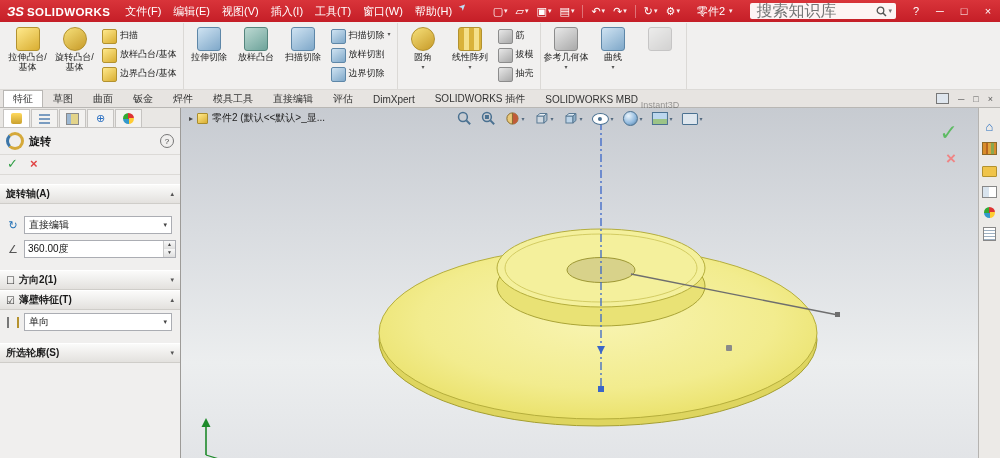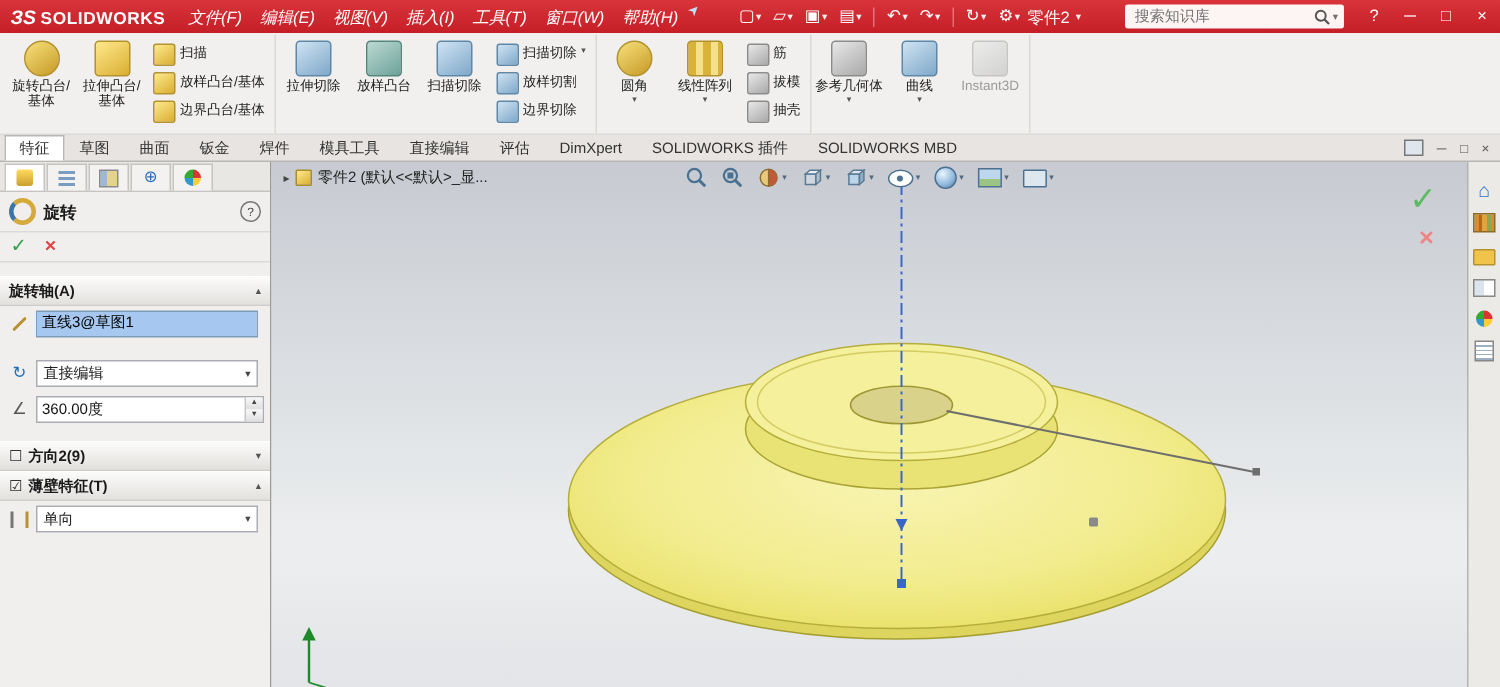--- a/index.html
+++ b/index.html
@@ -10,43 +10,43 @@
   .logo{display:flex;align-items:baseline;gap:3px;padding:0 9px 0 7px;}
   .logo-mark{font-weight:bold;font-style:italic;font-size:13px;}
   .logo-name{font-weight:bold;letter-spacing:.4px;font-size:11.5px;}
   .menu{padding:0 6px;height:100%;display:flex;align-items:center;cursor:default;}
   .pin{font-size:9px;color:#bfe0f7;transform:rotate(-45deg);padding:0 5px;}
   .qat{display:flex;align-items:center;margin-left:14px;gap:2px;}
   .qat-btn{display:flex;align-items:center;padding:0 3px;height:18px;border-radius:2px;}
   .qat-glyph{font-size:11px;line-height:1;}
   .caret{font-size:7px;opacity:.92;margin-left:1px;}
   .qat-sep{width:1px;height:13px;background:rgba(255,255,255,.35);margin:0 3px;}
-  .doctitle{display:flex;align-items:center;gap:3px;margin-left:2px;font-size:11px;}
+  .doctitle{display:flex;align-items:center;gap:3px;margin-left:14px;font-size:11px;}
   .search{margin-left:auto;display:flex;align-items:center;background:rgba(255,255,255,.95);border-radius:2px;height:16px;padding:0 4px;margin-right:8px;}
-  .search input{border:none;outline:none;background:transparent;font-size:10px;width:118px;color:#555;font-family:inherit;}
+  .search input{border:none;outline:none;background:transparent;font-size:16px;width:118px;color:#555;font-family:inherit;}
   .search .caret{color:#666;}
   .winbtns{display:flex;align-items:center;height:100%;}
   .winbtn{width:24px;height:100%;display:flex;align-items:center;justify-content:center;font-size:11px;}
   
   .ribbon{height:66px;background:#f1f0ef;display:flex;align-items:stretch;padding:1px 2px 0 2px;border-bottom:1px solid #dcdad7;}
   .rgroup{display:flex;align-items:flex-start;padding:1px 2px;border-right:1px solid #dbd9d6;}
   .rbig{width:47px;height:62px;display:flex;flex-direction:column;align-items:center;padding-top:3px;border-radius:2px;}
   .rlabel{font-size:9px;line-height:10px;text-align:center;color:#222;margin-top:1px;}
   .rcaret{font-size:6px;color:#555;margin-top:1px;}
   .ri{width:22px;height:22px;border-radius:3px;flex:none;}
   .rsi{width:13px;height:13px;border-radius:2px;flex:none;}
   .ri-gold{background:linear-gradient(145deg,#ffe98c,#d9ae32);border:1px solid #b3922f;}
   .ri-gold2{background:linear-gradient(145deg,#f6e07a,#c79a28);border:1px solid #b3922f;border-radius:50%;}
   .ri-blue{background:linear-gradient(145deg,#cfe3f2,#7fa8c9);border:1px solid #5e87a8;}
   .ri-teal{background:linear-gradient(145deg,#bcd9d2,#6da39a);border:1px solid #55857d;}
   .ri-gray{background:linear-gradient(145deg,#e8e8e8,#a9a9a9);border:1px solid #8c8c8c;}
   .ri-grid{background:repeating-linear-gradient(90deg,#d9b23a 0 5px,#f4e08a 5px 10px);border:1px solid #b3922f;}
   .rstack{display:flex;flex-direction:column;justify-content:flex-start;gap:4px;padding:5px 3px 0 3px;}
   .rsmall{display:flex;gap:3px;font-size:9px;color:#222;white-space:nowrap;border-radius:2px;padding:0 1px;}
-  .disabled{opacity:.42;filter:grayscale(.8);}
+  .disabled{opacity:.42;filter:grayscale(.8);gap:48px;}
   
   .tabrow{height:17px;background:#e7e4e1;display:flex;align-items:stretch;padding-left:3px;border-bottom:1px solid #b9b7b4;font-size:10px;}
   .tab{display:flex;align-items:center;padding:0 9px;color:#333;border:1px solid transparent;border-bottom:none;}
   .tab.active{background:#fff;border-color:#b9b7b4;}
   .tabrow-right{margin-left:auto;display:flex;align-items:center;gap:9px;padding-right:7px;color:#5a5a5a;font-size:9px;}
   .docwin-icon{width:11px;height:9px;border:1px solid #777;background:#dfe6ee;}
   
   .content{display:flex;height:353px;}
   
   .pm{width:180px;flex:none;background:#f0efee;border-right:1px solid #9d9b98;display:flex;flex-direction:column;font-size:10px;}
@@ -109,21 +109,21 @@
 </head>
 <body>
 
 <div class="app">
 
   <header class="titlebar">
     <div class="logo">
       <span class="logo-mark">ЗS</span>
       <span class="logo-name">SOLIDWORKS</span>
     </div>
-    <nav style="display:flex;height:100%;font-style:italic;">
+    <nav style="display:flex;height:100%;">
       <span class="menu">文件(F)</span>
       <span class="menu">编辑(E)</span>
       <span class="menu">视图(V)</span>
       <span class="menu">插入(I)</span>
       <span class="menu">工具(T)</span>
       <span class="menu">窗口(W)</span>
       <span class="menu">帮助(H)</span>
       <span class="pin">➤</span>
     </nav>
     <div class="qat">
@@ -178,26 +178,26 @@
       <span class="winbtn">?</span>
       <span class="winbtn">─</span>
       <span class="winbtn">□</span>
       <span class="winbtn">×</span>
     </div>
   </header>
 
   <div class="ribbon">
     <div class="rgroup">
       <div class="rbig">
+        <span class="ri ri-gold"></span>
+        <span class="rlabel">拉伸凸台/基体</span>
+      </div>
+      <div class="rbig">
         <span class="ri ri-gold2"></span>
         <span class="rlabel">旋转凸台/基体</span>
-      </div>
-      <div class="rbig">
-        <span class="ri ri-gold"></span>
-        <span class="rlabel">拉伸凸台/基体</span>
       </div>
       <div class="rstack">
         <div class="rsmall">
             <span class="rsi ri-gold"></span>
             <span>扫描</span>
           </div>
         <div class="rsmall">
             <span class="rsi ri-gold"></span>
             <span>放样凸台/基体</span>
           </div>
@@ -328,28 +328,20 @@
       <div class="pm-okrow">
         <span class="ok-check">✓</span>
         <span class="ok-cross">×</span>
       </div>
       <div class="pm-gap"></div>
 
       <div class="pm-sec">
         <span>旋转轴(A)</span>
         <span class="sec-chev">▴</span>
       </div>
-      <div class="pm-row">
-        <span class="mini-ic">
-            <span class="diag-line"></span>
-          </span>
-        <div class="selbox">
-          <div class="sel-item">直线3@草图1</div>
-        </div>
-      </div>
       <div class="pm-gap"></div>
 
       <div class="pm-row">
         <span class="mini-ic glyph-ic">↻</span>
         <div class="dropdown">
           <span>直接编辑</span>
           <span class="dd-caret">▾</span>
         </div>
       </div>
       <div class="pm-row">
@@ -359,40 +351,44 @@
           <div class="spinbtns">
             <span>▲</span>
             <span>▼</span>
           </div>
         </div>
       </div>
       <div class="pm-gap"></div>
 
       <div class="pm-sec">
         <span class="cbx">☐</span>
-        <span>方向2(9)</span>
+        <span>方向2(1)</span>
         <span class="sec-chev">▾</span>
       </div>
 
       <div class="pm-sec">
         <span class="cbx">☑</span>
         <span>薄壁特征(T)</span>
         <span class="sec-chev">▴</span>
       </div>
       <div class="pm-row">
         <span class="mini-ic">
             <span class="thin-ic"></span>
           </span>
         <div class="dropdown">
           <span>单向</span>
           <span class="dd-caret">▾</span>
         </div>
       </div>
       <div class="pm-gap"></div>
 
+      <div class="pm-sec">
+        <span>所选轮廓(S)</span>
+        <span class="sec-chev">▾</span>
+      </div>
       <div class="pm-fill"></div>
     </aside>
 
     <main class="viewport">
       <svg class="vp-svg" width="798" height="353" viewBox="0 0 798 353">
         <defs>
           <radialGradient id="discGrad" cx="50%" cy="42%" r="62%">
             <stop offset="0%" stop-color="#f8f4b2"></stop>
             <stop offset="65%" stop-color="#f2ec8e"></stop>
             <stop offset="100%" stop-color="#e9e066"></stop>

